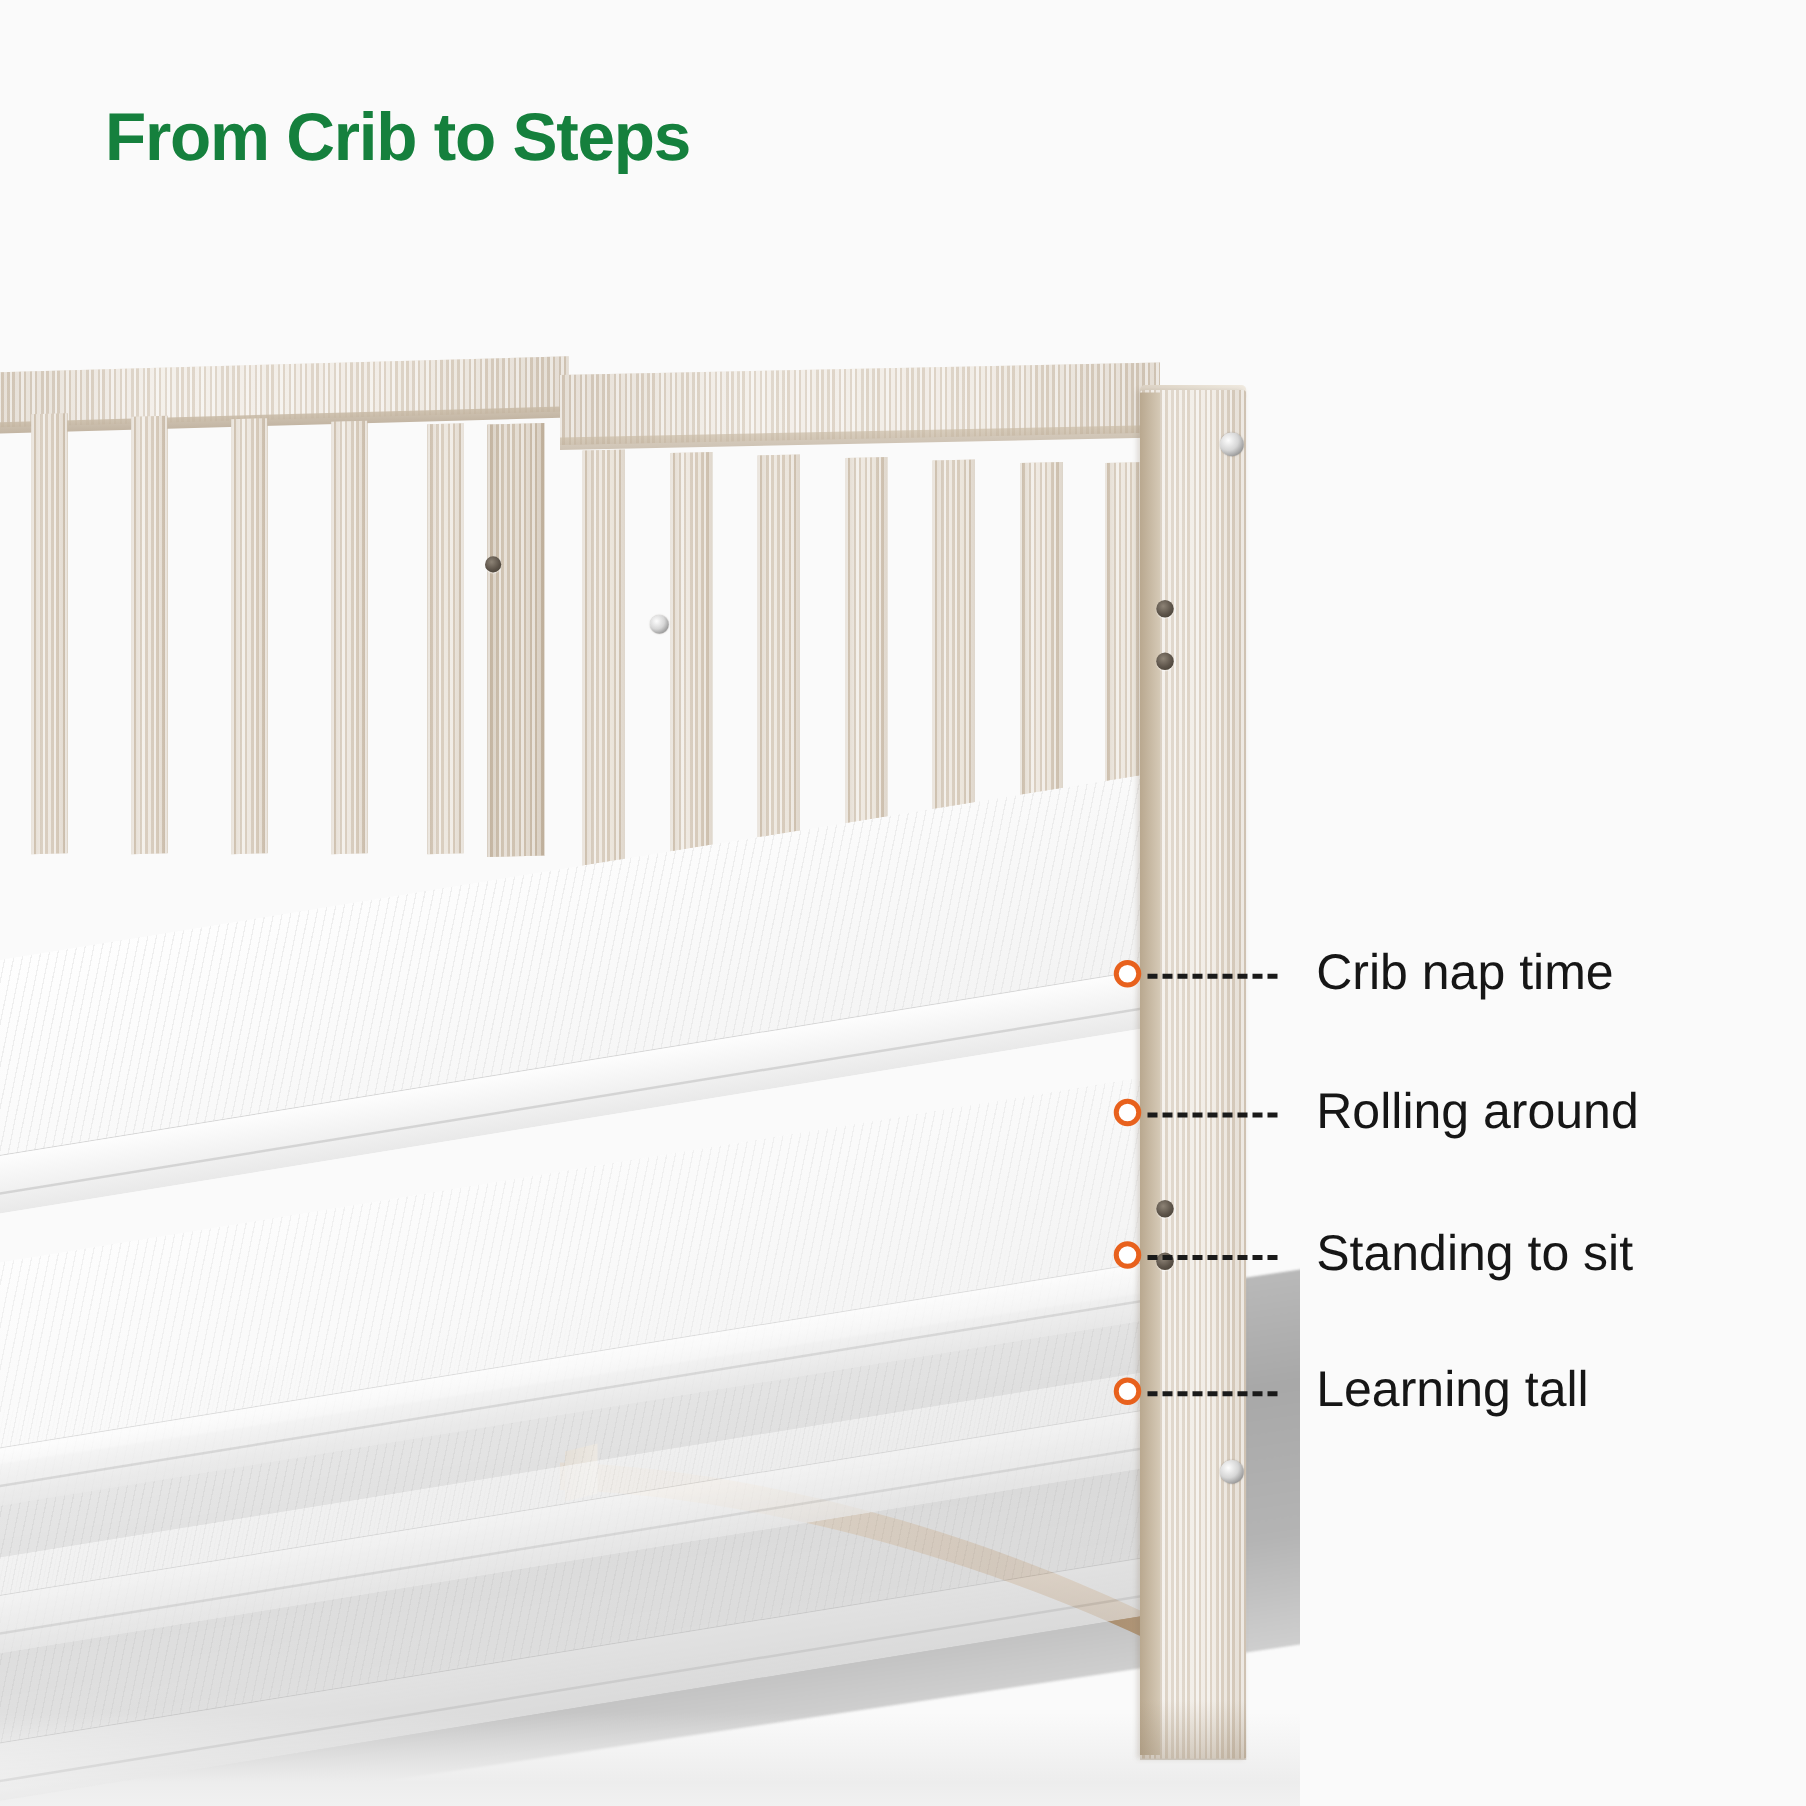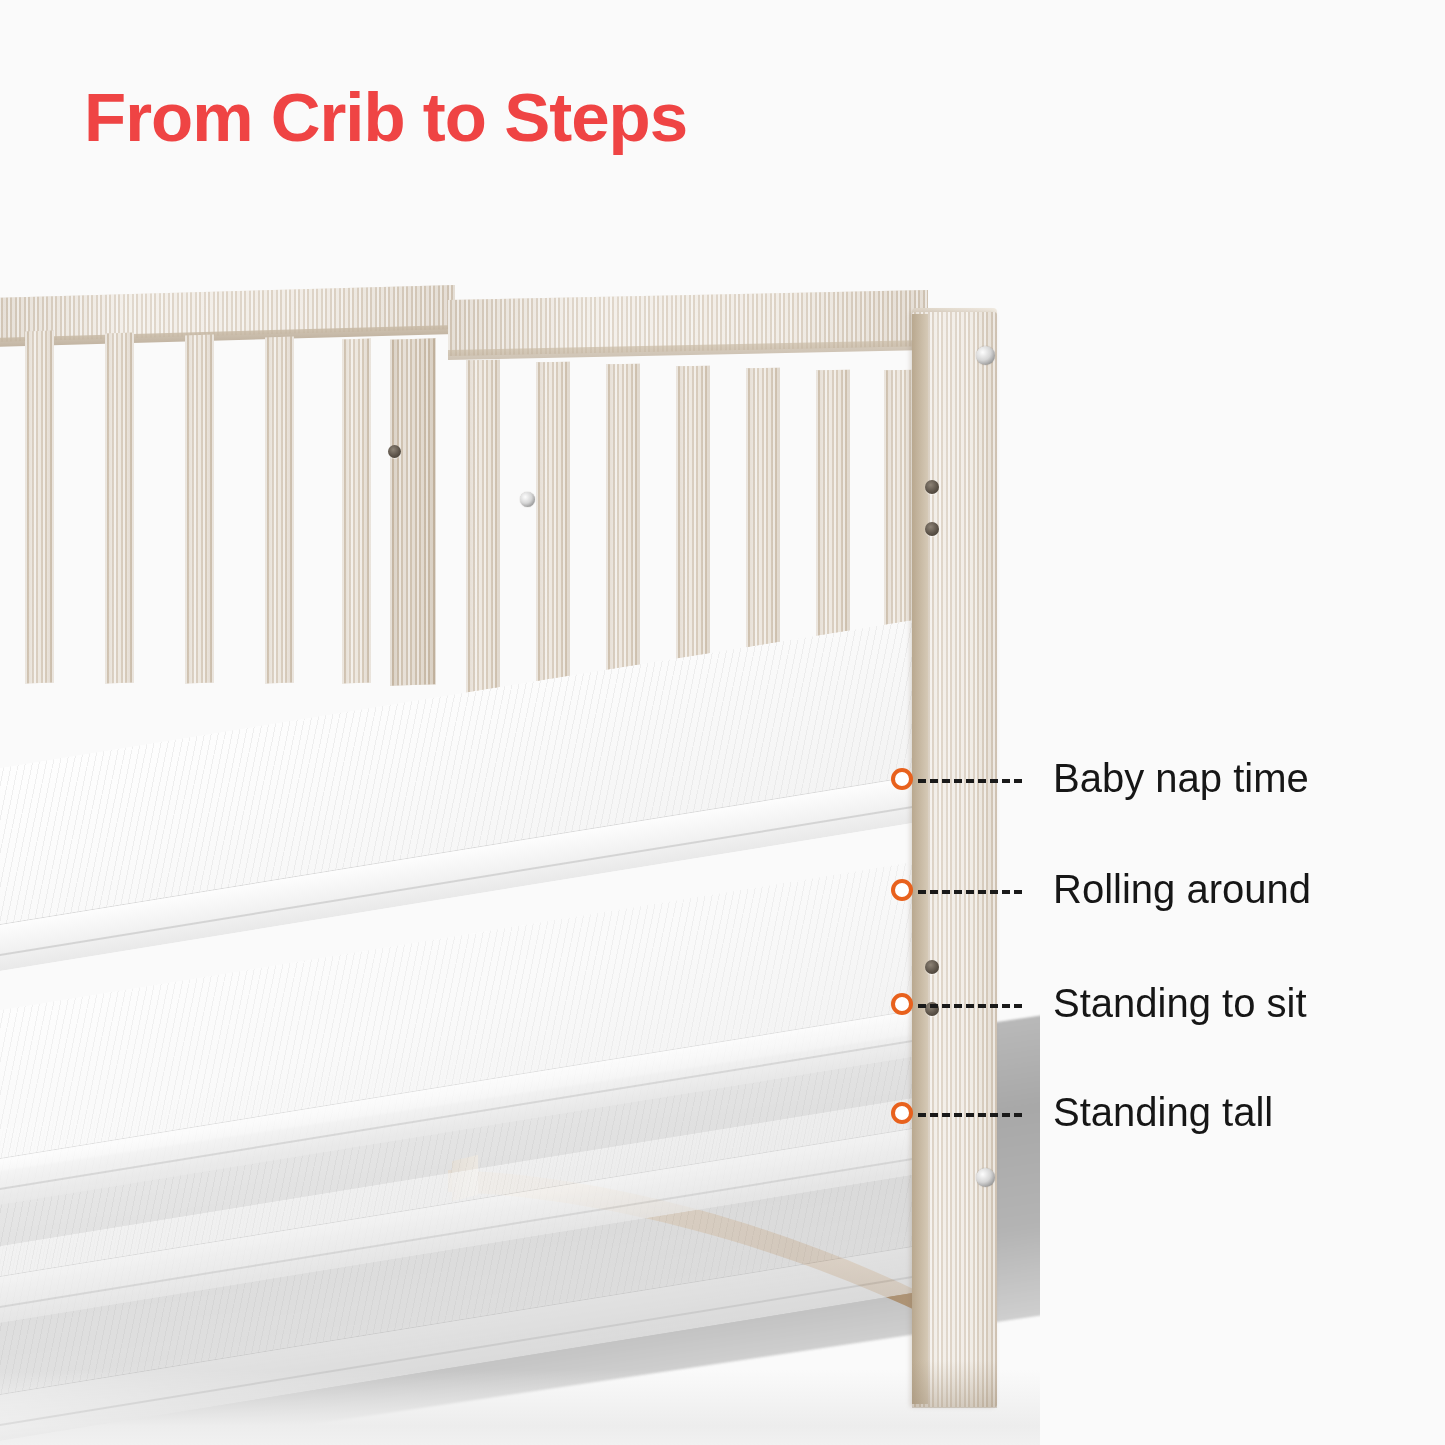--- a/index.html
+++ b/index.html
@@ -8,23 +8,23 @@
     width:1445px;height:1445px;
     background:#fafafa;
     font-family:"Liberation Sans","DejaVu Sans",sans-serif;
     overflow:hidden;
   }
   #stage{position:relative;width:1445px;height:1445px;background:#fafafa;overflow:hidden;}
 
   
   #title{
     position:absolute;left:84px;top:83px;
-    font-size:69px;font-weight:bold;
+    font-size:54px;font-weight:bold;
     letter-spacing:-1px;
-    color:#ef4444;
+    color:#15803d;
     line-height:1;
     white-space:nowrap;
   }
 
   
   #photo{position:absolute;left:0;top:240px;width:1040px;height:1205px;overflow:hidden;}
 
   
   .floor{
     position:absolute;left:-60px;top:940px;width:1120px;height:300px;
@@ -261,34 +261,34 @@
     <div class="screw screw-hole" style="left:925px;top:282px;width:14px;height:14px;"></div>
     <div class="screw screw-hole" style="left:925px;top:720px;width:14px;height:14px;"></div>
     <div class="screw screw-hole" style="left:925px;top:762px;width:14px;height:14px;"></div>
     <div class="screw screw-metal" style="left:976px;top:928px;width:19px;height:19px;"></div>
 
   </div>
 
   <div class="callout">
     <span class="ring" style="left:891px;top:768px;"></span>
     <span class="dash" style="left:918px;top:779px;"></span>
-    <span class="callout-label" style="left:1053px;top:758px;">Baby nap time</span>
+    <span class="callout-label" style="left:1053px;top:758px;">Crib nap time</span>
   </div>
 
   <div class="callout">
     <span class="ring" style="left:891px;top:879px;"></span>
     <span class="dash" style="left:918px;top:890px;"></span>
     <span class="callout-label" style="left:1053px;top:869px;text-align:right;">Rolling around</span>
   </div>
 
   <div class="callout">
     <span class="ring" style="left:891px;top:993px;"></span>
     <span class="dash" style="left:918px;top:1004px;"></span>
     <span class="callout-label" style="left:1053px;top:983px;">Standing to sit</span>
   </div>
 
   <div class="callout">
     <span class="ring" style="left:891px;top:1102px;"></span>
     <span class="dash" style="left:918px;top:1113px;"></span>
-    <span class="callout-label" style="left:1053px;top:1092px;">Standing tall</span>
+    <span class="callout-label" style="left:1053px;top:1092px;">Learning tall</span>
   </div>
 
 </div>
 
 </body></html>

